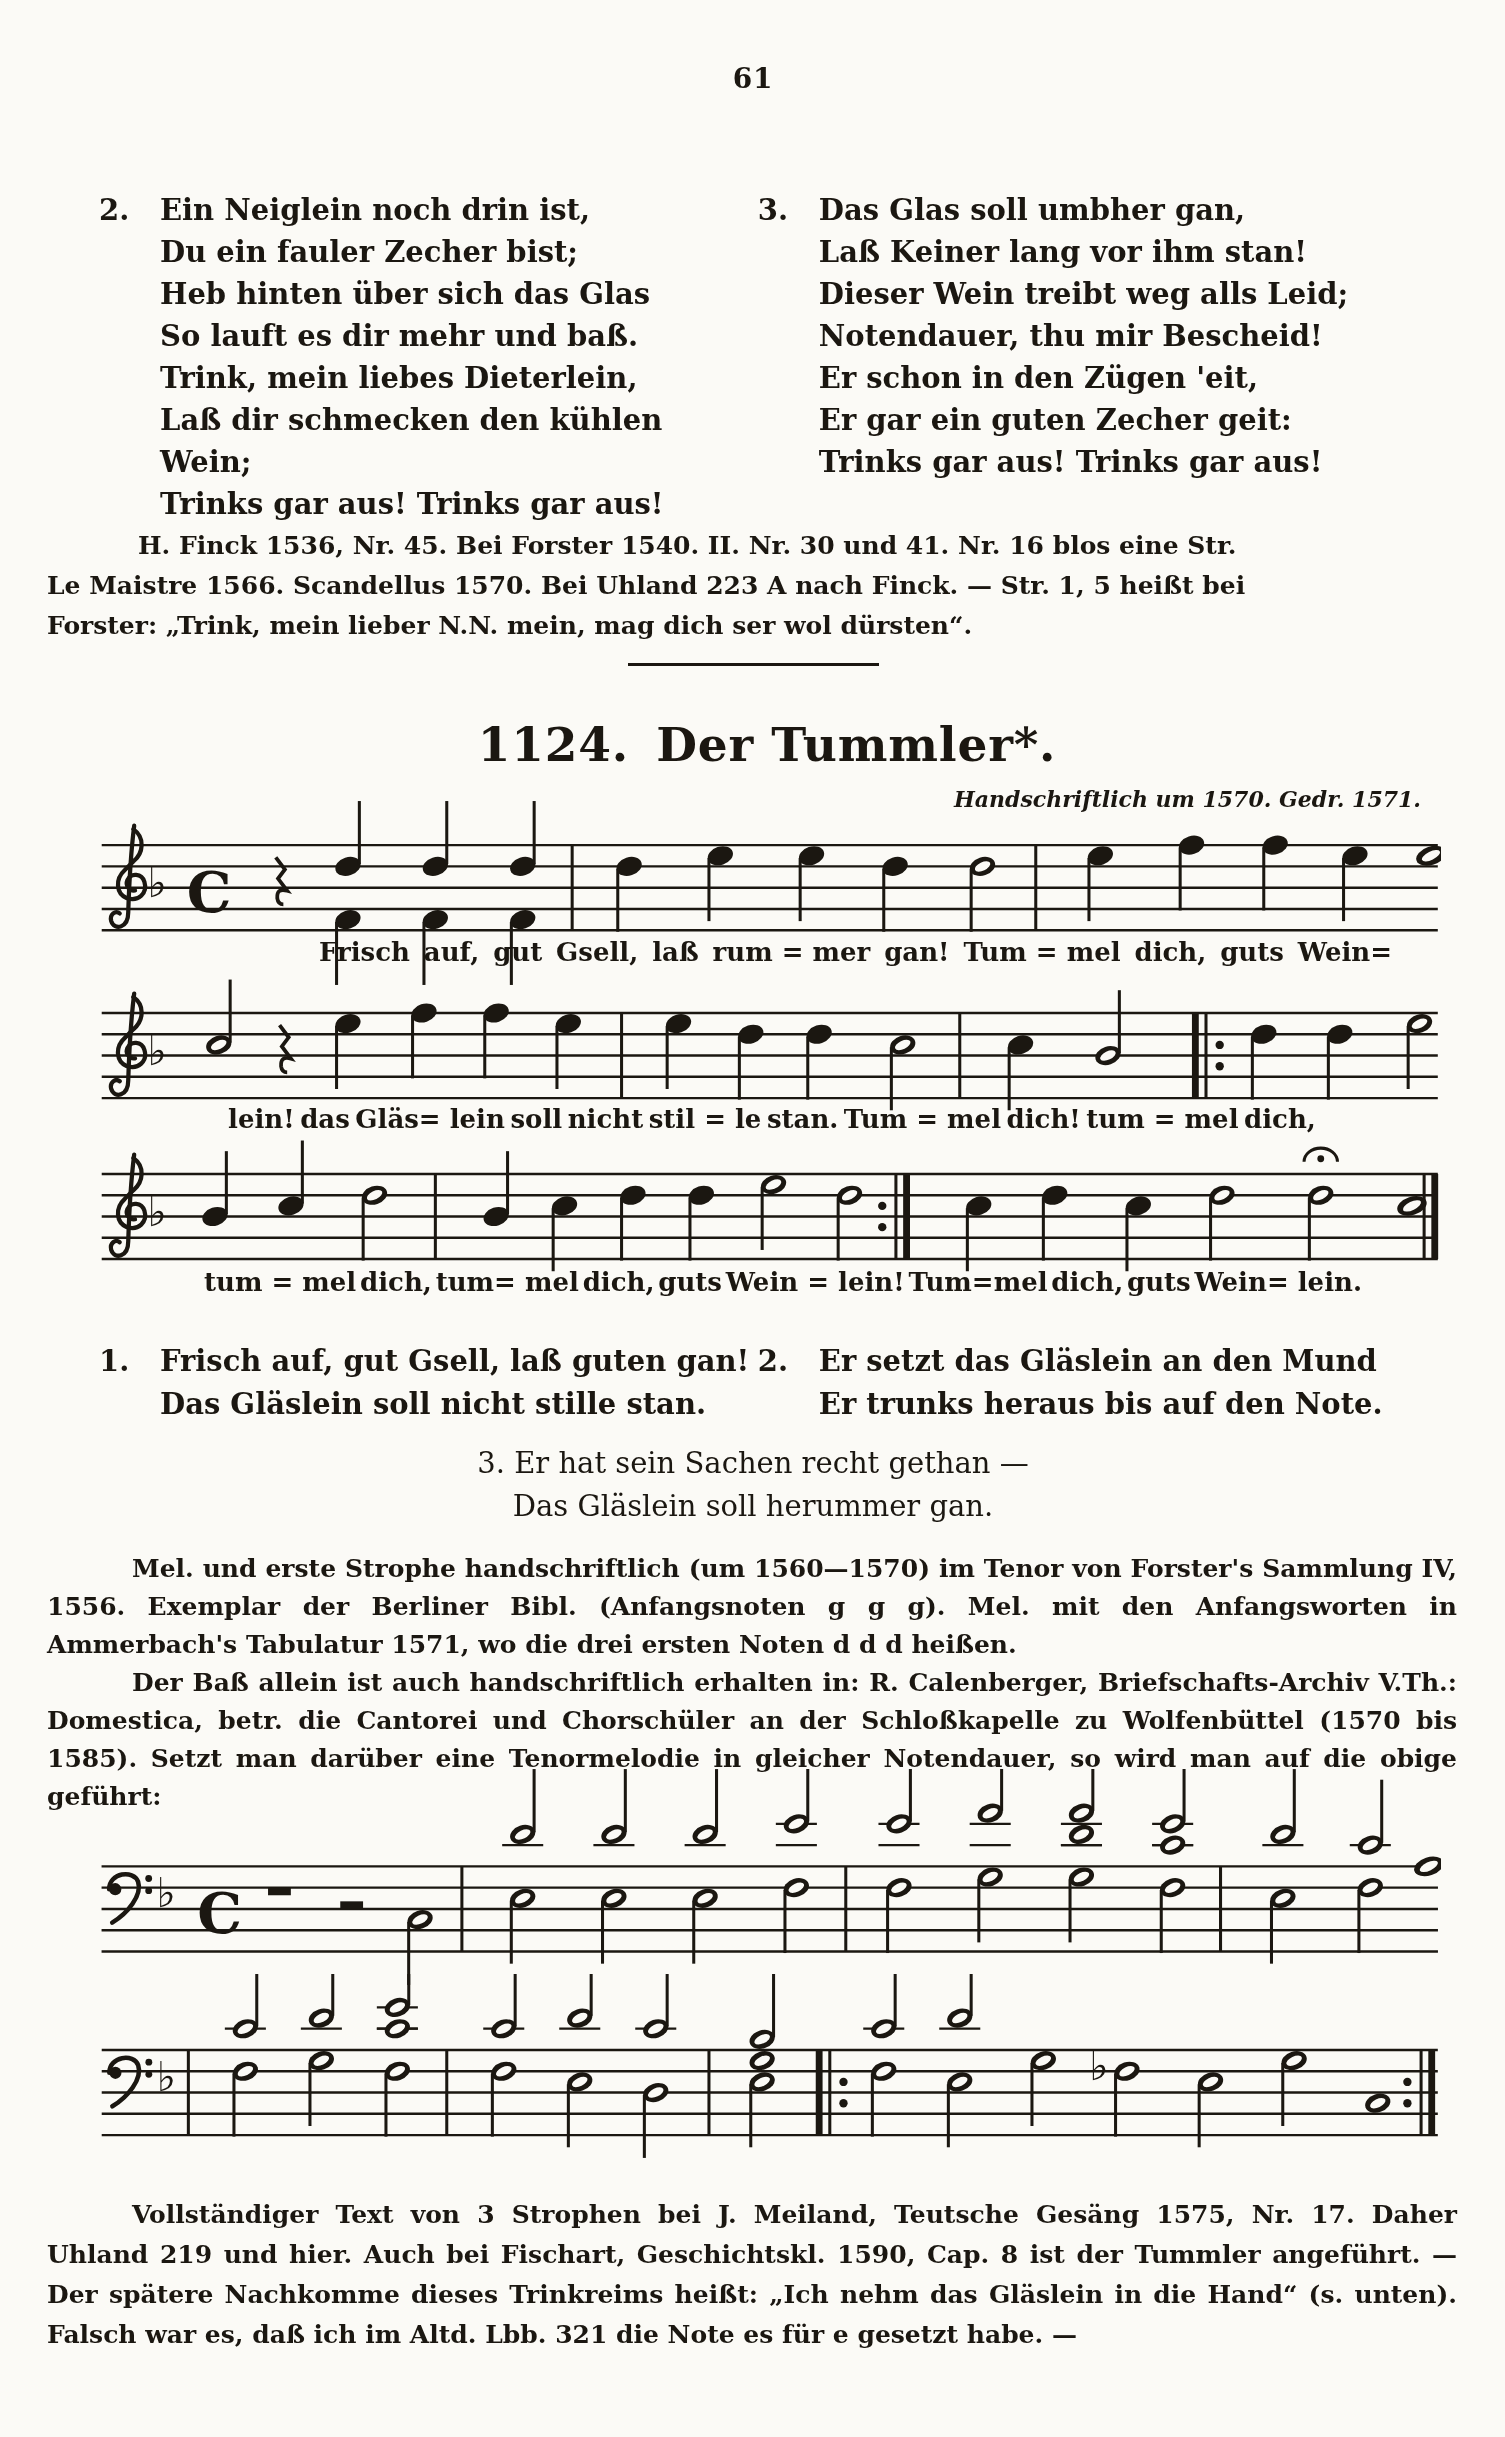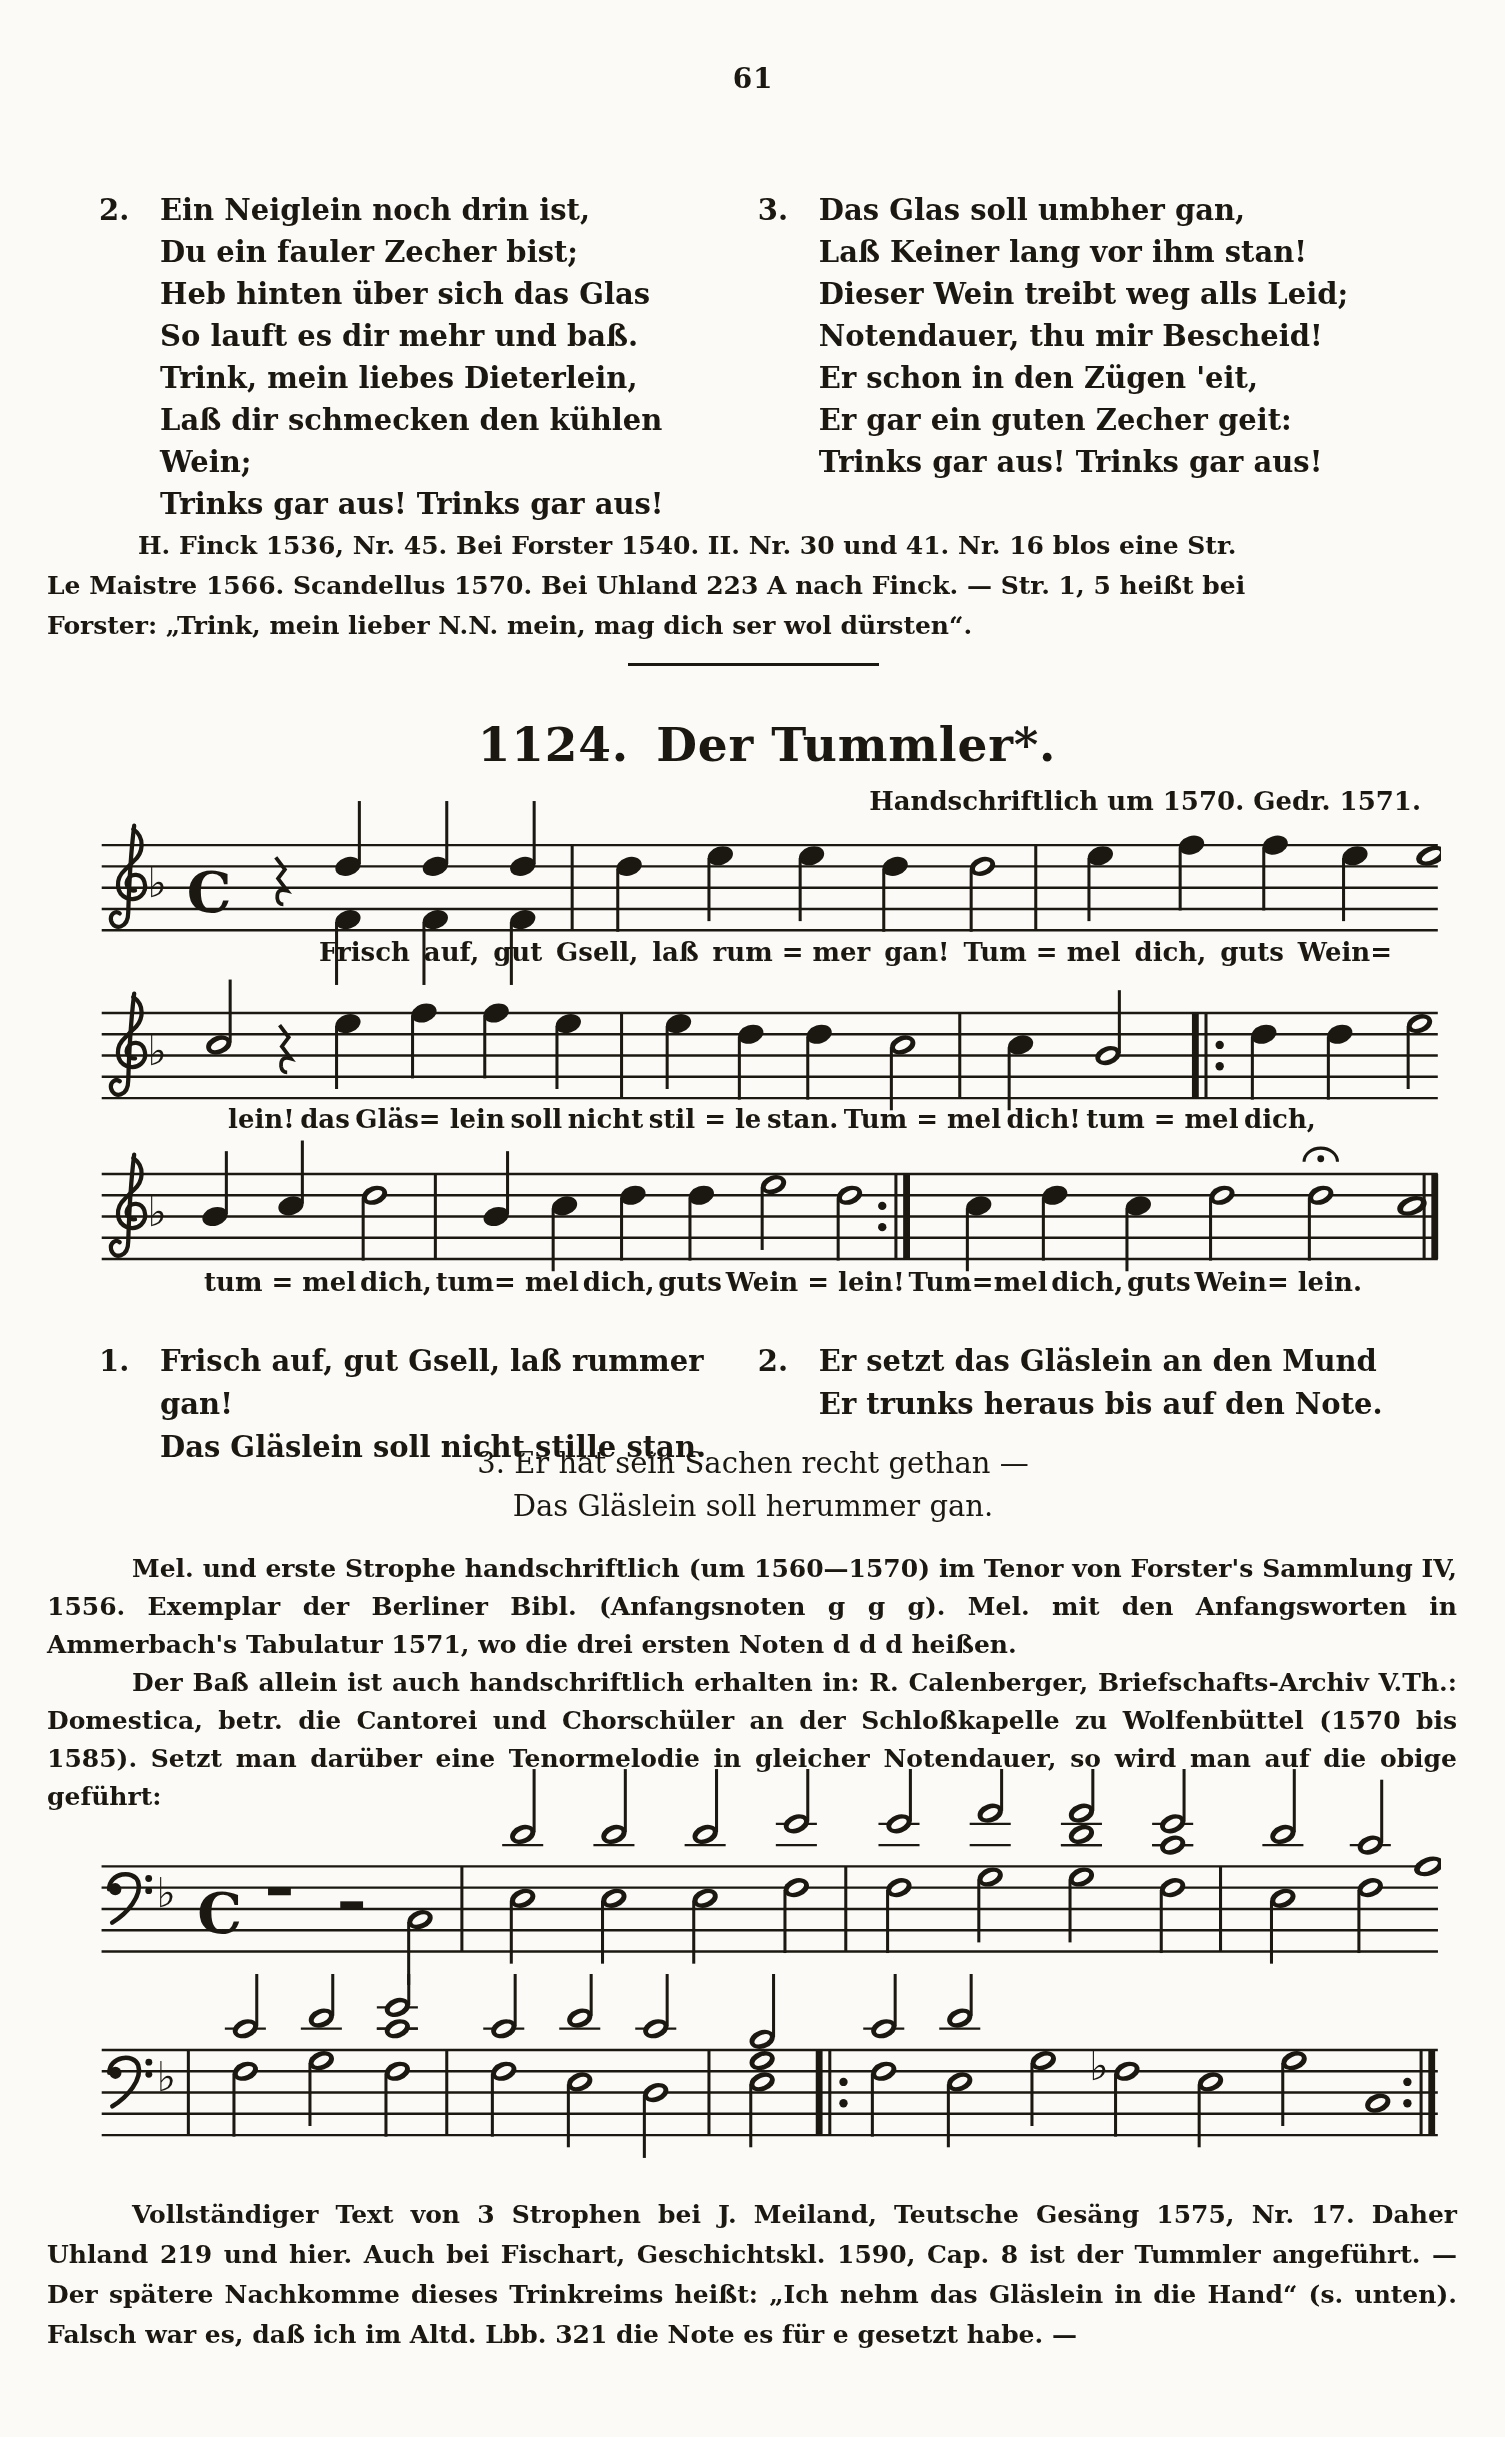--- a/index.html
+++ b/index.html
@@ -19,21 +19,21 @@
   .col-r{margin-left:auto;width:684px;}
   
   .src-note{position:absolute;top:526px;left:47px;right:49px;
     font-size:25px;font-weight:bold;line-height:40px;}
   .src-note .l1{text-indent:91px;}
   .divider{position:absolute;top:663px;left:50%;width:251px;margin-left:-125px;
     border-top:3px solid #1b1711;}
   .heading{position:absolute;top:703px;left:0;width:100%;margin:14px;text-align:center;
     font-size:47px;font-weight:bold;letter-spacing:0.8px;}
   .heading .sp{display:inline-block;margin:0 13.7px;}
-  .date-note{position:absolute;top:786px;right:85px;font-size:26px;font-weight:bold;}
+  .date-note{position:absolute;top:786px;right:85px;font-size:22px;font-weight:bold;font-style:italic;}
   
   svg.staff{position:absolute;left:97px;}
   .s1{top:798px;} .s2{top:975px;} .s3{top:1139px;}
   .b1{top:1769px;} .b2{top:1974px;}
   .lyrics{position:absolute;display:flex;justify-content:space-between;
     font-size:26px;font-weight:bold;white-space:nowrap;}
   .lyr0{top:937px;left:319px;right:114px;}
   .lyr1{top:1104px;left:228px;right:190px;}
   .lyr2{top:1267px;left:204px;right:144px;}
   
@@ -375,21 +375,21 @@
       <span>Wein = lein!</span>
       <span>Tum=mel</span>
       <span>dich,</span>
       <span>guts</span>
       <span>Wein= lein.</span>
     </div>
 
   <section class="mid-verses">
     <div class="verse col-l">
       <span class="vnum">1.</span>
-      <div class="vl">Frisch auf, gut Gsell, laß rummer gan!</div>
+      <div class="vl">Frisch auf, gut Gsell, laß guten gan!</div>
       <div class="vl">Das Gläslein soll nicht stille stan.</div>
     </div>
     <div class="verse col-r">
       <span class="vnum">2.</span>
       <div class="vl">Er setzt das Gläslein an den Mund</div>
       <div class="vl">Er trunks heraus bis auf den Note.</div>
     </div>
   </section>
 
   <div class="verse3c">

